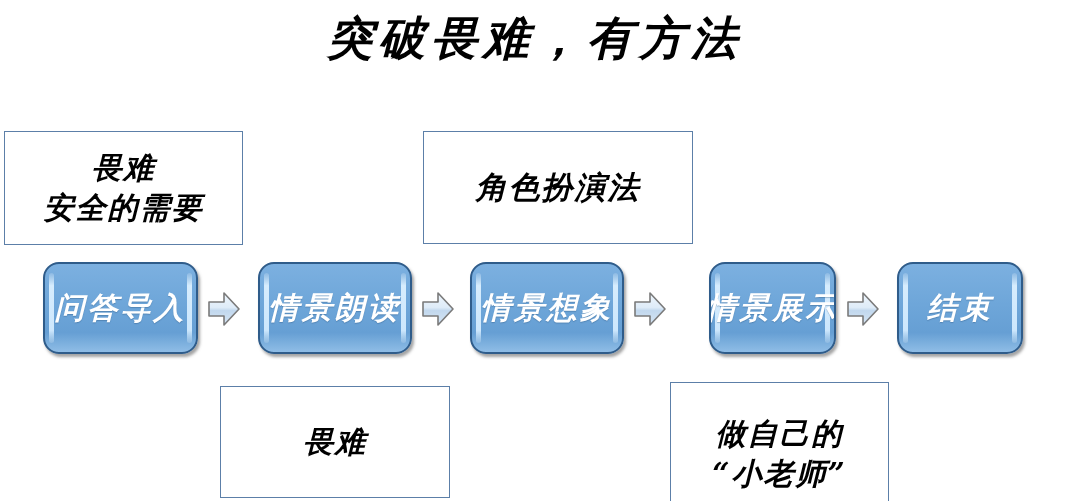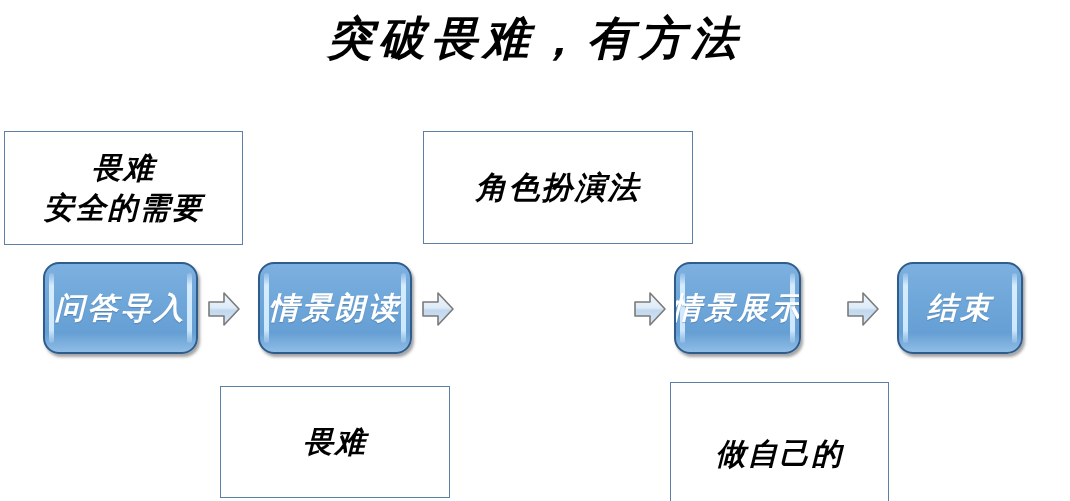--- a/index.html
+++ b/index.html
@@ -89,21 +89,21 @@
     font-size:30px;
     letter-spacing:3px;
     color:#ffffff;
     white-space:nowrap;
     text-shadow:0 1px 1px rgba(40,80,120,.35);
   }
 
   #step-0{left:43px; width:155px;}
   #step-1{left:258px;width:154px;align-items:center;}
   #step-2{left:470px;width:154px;}
-  #step-3{left:674px;width:127px;}
+  #step-3{left:709px;width:127px;}
   #step-4{left:897px;width:126px;}
 
   .arrow{
     position:absolute;
     top:28px;
     width:34px;height:38px;
   }
   .arrow svg{display:block;width:34px;height:38px;}
   #arrow-0{left:207px;}
   #arrow-1{left:421px;}
@@ -125,20 +125,21 @@
   <div class="note" id="note-roleplay">
     <span class="ln">角色扮演法</span>
   </div>
 
   <div class="note" id="note-fear-self">
     <span class="ln">畏难</span>
   </div>
 
   <div class="note" id="note-little-teacher">
     <span class="ln">做自己的</span>
+    <span class="ln">“小老师”</span>
   </div>
 
   <div class="flowrow">
 
     <div class="step" id="step-0">
       <span class="lbl">问答导入</span>
     </div>
 
     <div class="arrow" id="arrow-0">
       <svg viewBox="0 0 34 38">
@@ -167,20 +168,23 @@
               <stop offset="45%" stop-color="#dfecf8"></stop>
         <stop offset="55%" stop-color="#c2d8ee"></stop>
               <stop offset="100%" stop-color="#d6e6f5"></stop>
             </linearGradient>
           </defs>
         <path d="M2 12 L17 12 L17 3 L32 19 L17 35 L17 26 L2 26 Z" fill="url(#ag1)" stroke="#7a7a7a" stroke-width="1.6" stroke-linejoin="round"></path>
         <path d="M4 14 L15 14 L15 8 L15 14 Z" fill="#ffffff" opacity=".75"></path>
       </svg>
     </div>
 
+    <div class="step" id="step-2">
+      <span class="lbl">情景想象</span>
+    </div>
 
     <div class="arrow" id="arrow-2">
       <svg viewBox="0 0 34 38">
           <defs>
             <linearGradient id="ag2" x1="0" y1="0" x2="0" y2="1">
         <stop offset="0%" stop-color="#eef5fc"></stop>
               <stop offset="45%" stop-color="#dfecf8"></stop>
         <stop offset="55%" stop-color="#c2d8ee"></stop>
               <stop offset="100%" stop-color="#d6e6f5"></stop>
             </linearGradient>

